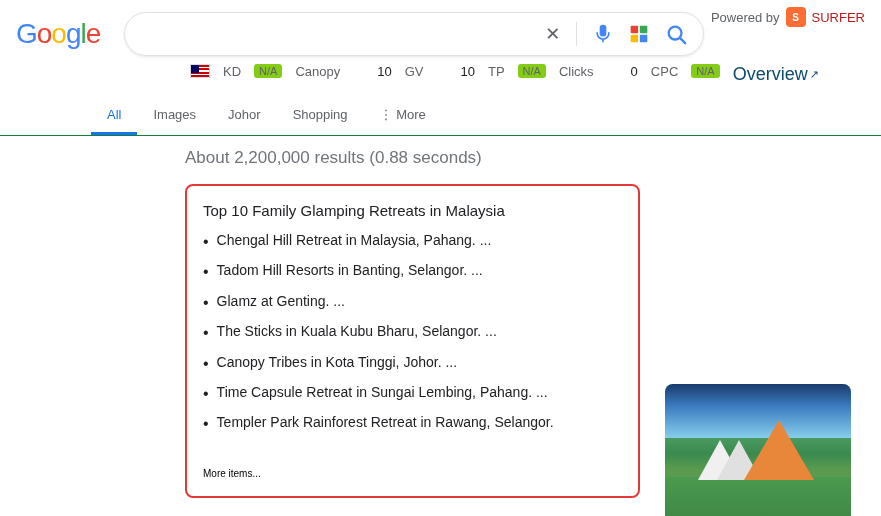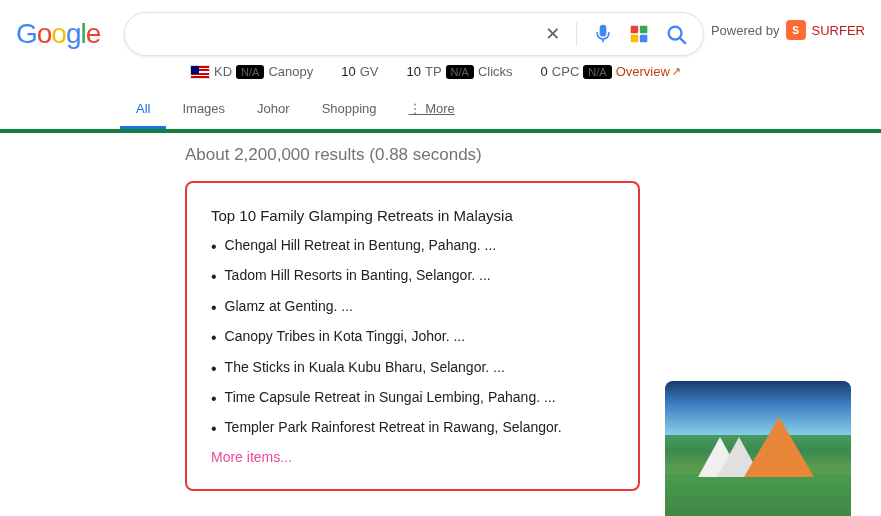--- a/index.html
+++ b/index.html
@@ -84,21 +84,21 @@
 
     
     .surfer-badge {
       display: flex;
       align-items: center;
       gap: 6px;
       font-size: 13px;
       color: #5f6368;
       position: absolute;
       right: 16px;
-      top: 20px;
+      top: 7px;
     }
 
     .surfer-logo {
       display: inline-flex;
       align-items: center;
       justify-content: center;
       width: 20px;
       height: 20px;
       background: #FF6B35;
       border-radius: 4px;
@@ -108,23 +108,23 @@
     }
 
     .surfer-text {
       font-size: 13px;
       color: #b91c1c;
     }
 
     
     .metrics-bar {
       display: flex;
-      align-items: flex-end;
+      align-items: flex-start;
       padding: 8px 16px 0 190px;
-      gap: 4px;
+      gap: 13px;
       font-size: 13px;
       color: #5f6368;
     }
 
     .flag-my {
       width: 20px;
       height: 14px;
       background: linear-gradient(to bottom,
         #cc0001 0%, #cc0001 14.28%,
         #fff 14.28%, #fff 28.56%,
@@ -143,60 +143,60 @@
     .flag-my::before {
       content: '';
       position: absolute;
       left: 0; top: 0;
       width: 8px;
       height: 8px;
       background: #010066;
     }
 
     .badge-na {
-      background: #000000;
+      background: #84cc16;
       color: #5f6368;
       font-size: 11px;
       padding: 1px 5px;
       border-radius: 3px;
       font-weight: 500;
     }
 
     .metric-label {
       color: #5f6368;
       font-size: 13px;
     }
 
     .metric-value {
       color: #202124;
       font-weight: 500;
       font-size: 13px;
       margin-left: 24px;
     }
 
     .overview-link {
-      color: #c2410c;
+      color: #0c4a6e;
       text-decoration: none;
-      font-size: 13px;
+      font-size: 18px;
       display: flex;
       align-items: center;
       gap: 2px;
     }
 
     .overview-link::after {
       content: '↗';
       font-size: 11px;
     }
 
     
     .tabs-container {
       display: flex;
       align-items: flex-start;
-      padding: 8px 0 0 120px;
-      border-bottom: 4px solid #15803d;
+      padding: 8px 0 0 91px;
+      border-bottom: 1px solid #15803d;
       margin-top: 4px;
     }
 
     .tab {
       padding: 10px 16px;
       font-size: 13px;
       color: #5f6368;
       cursor: pointer;
       border-bottom: 3px solid transparent;
       text-decoration: none;
@@ -205,21 +205,20 @@
 
     .tab.active {
       color: #1a73e8;
       border-bottom: 3px solid #1a73e8;
     }
 
     .tab-more {
       display: flex;
       align-items: center;
       gap: 4px;
-      text-decoration: underline;
     }
 
     .tools-tab {
       margin-left: auto;
       margin-right: 16px;
     }
 
     
     .results-area {
       padding: 12px 16px 0 185px;
@@ -228,21 +227,21 @@
     .results-count {
       font-size: 17px;
       color: #70757a;
       margin-bottom: 16px;
     }
 
     
     .featured-snippet {
       border: 2px solid #e53935;
       border-radius: 8px;
-      padding: 24px;
+      padding: 16px;
       max-width: 455px;
       margin-bottom: 16px;
     }
 
     .snippet-title {
       font-size: 15px;
       font-weight: 500;
       color: #202124;
       margin-bottom: 12px;
     }
@@ -264,25 +263,25 @@
 
     .snippet-list li::before {
       content: '•';
       color: #202124;
       font-size: 16px;
       line-height: 1.4;
       flex-shrink: 0;
     }
 
     .more-items-link {
-      color: #ec4899;
-      font-size: 14px;
+      color: #000000;
+      font-size: 10px;
       text-decoration: none;
       display: inline-block;
-      margin-top: 0;
+      margin-top: 24px;
     }
 
     
     .result-image {
       width: 186px;
       height: 155px;
       border-radius: 8px;
       overflow: hidden;
       position: absolute;
       right: 30px;
@@ -429,33 +428,33 @@
   <a href="#" class="tab tab-more">⋮ More</a>
 </div>
 
 <div class="results-area" style="position:relative;">
   <p class="results-count">About 2,200,000 results (0.88 seconds)</p>
 
   <div class="featured-snippet">
     <div class="snippet-title">Top 10 Family Glamping Retreats in Malaysia</div>
     <ul class="snippet-list">
       <li>
-          <span>Chengal Hill Retreat in Bentung, Pahang. ...</span>
+          <span>Chengal Hill Retreat in Malaysia, Pahang. ...</span>
         </li>
       <li>
           <span>Tadom Hill Resorts in Banting, Selangor. ...</span>
         </li>
       <li>
           <span>Glamz at Genting. ...</span>
         </li>
       <li>
+          <span>The Sticks in Kuala Kubu Bharu, Selangor. ...</span>
+        </li>
+      <li>
           <span>Canopy Tribes in Kota Tinggi, Johor. ...</span>
-        </li>
-      <li>
-          <span>The Sticks in Kuala Kubu Bharu, Selangor. ...</span>
         </li>
       <li>
           <span>Time Capsule Retreat in Sungai Lembing, Pahang. ...</span>
         </li>
       <li>
           <span>Templer Park Rainforest Retreat in Rawang, Selangor.</span>
         </li>
     </ul>
     <a href="#" class="more-items-link">More items...</a>
   </div>

